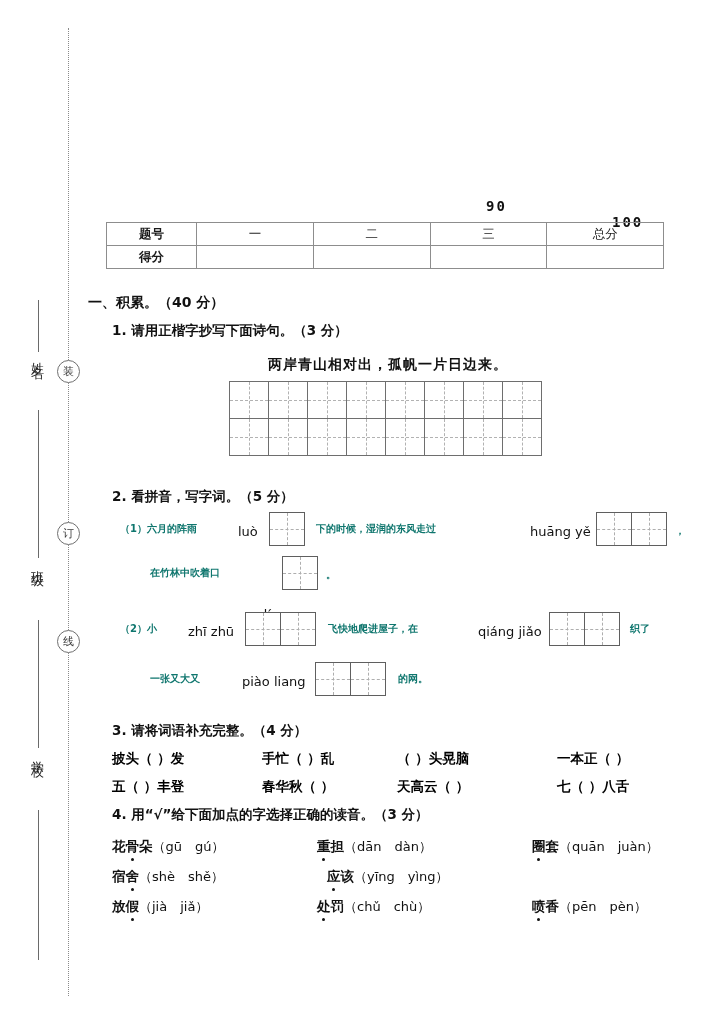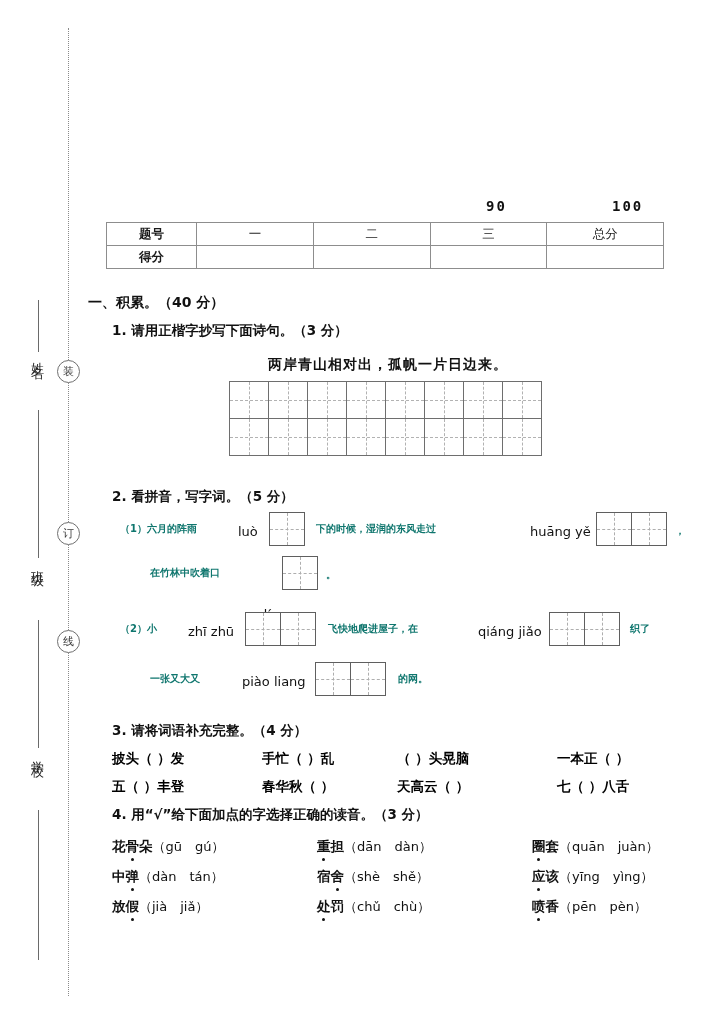--- a/index.html
+++ b/index.html
@@ -49,21 +49,21 @@
     font-size:27px; font-weight:700; letter-spacing:4px; color:#111;
   }
 
   
   .score-mark{
     position:absolute; top:198px;
     font-family:"DejaVu Sans Mono","Liberation Mono",monospace;
     font-size:14px; font-weight:700; letter-spacing:2px; color:#111;
   }
   .score-mark.m90 { left:396px; }
-  .score-mark.m100{ left:522px; }
+  .score-mark.m100{ left:522px;margin-top:16px; }
 
   
   table.score-table{
     position:absolute; left:16px; top:222px;
     width:558px; border-collapse:collapse;
     font-family:"DejaVu Sans","Liberation Sans",sans-serif;
   }
   table.score-table td{
     border:1px solid #8d8d8d;
     height:23px; text-align:center; vertical-align:middle;
@@ -304,21 +304,20 @@
   </div>
 
   <div class="q-item" style="top:806px;">4. 用“√”给下面加点的字选择正确的读音。（3 分）</div>
 
   <div class="pron-row" id="pron-row-0" style="top:838px;">
       <div class="pron-cell" style="width: 205px;"><span>花</span><span class="dotted">骨</span><span>朵</span><span class="py">（gū　gú）</span></div>
       <div class="pron-cell" style="width: 215px;"><span class="dotted">重</span><span>担</span><span class="py">（dān　dàn）</span></div>
       <div class="pron-cell"><span class="dotted">圈</span><span>套</span><span class="py">（quān　juàn）</span></div>
     </div>
   <div class="pron-row" id="pron-row-1" style="top:868px;">
-      <div class="pron-cell" style="width: 205px;"><span>中</span><span class="dotted">弹</span><span class="py">（dàn　tán）</span></div>
       <div class="pron-cell" style="width: 215px;"><span>宿</span><span class="dotted">舍</span><span class="py">（shè　shě）</span></div>
       <div class="pron-cell"><span class="dotted">应</span><span>该</span><span class="py">（yīng　yìng）</span></div>
     </div>
   <div class="pron-row" id="pron-row-2" style="top:898px;">
       <div class="pron-cell" style="width: 205px;"><span>放</span><span class="dotted">假</span><span class="py">（jià　jiǎ）</span></div>
       <div class="pron-cell" style="width: 215px;"><span class="dotted">处</span><span>罚</span><span class="py">（chǔ　chù）</span></div>
       <div class="pron-cell"><span class="dotted">喷</span><span>香</span><span class="py">（pēn　pèn）</span></div>
     </div>
 
 </div>

